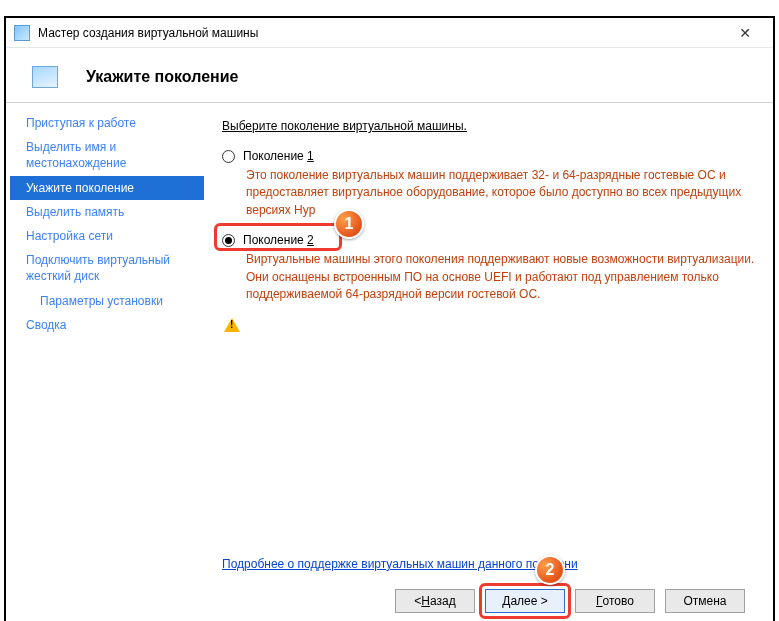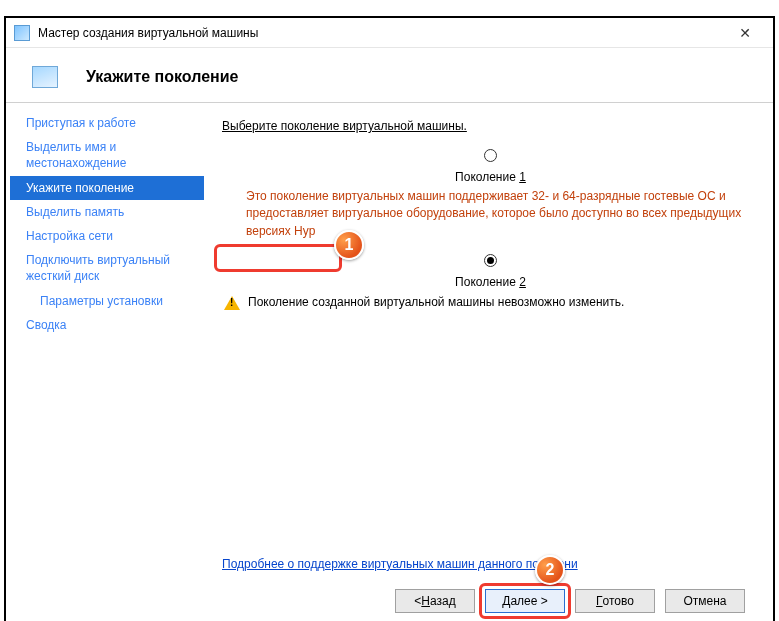--- a/index.html
+++ b/index.html
@@ -82,21 +82,20 @@
     display: flex;
     flex-direction: column;
   }
   .intro { margin: 6px 0 12px 0; text-decoration: underline; }
   .opt-row {
     display: flex;
     align-items: center;
     gap: 8px;
     margin: 4px 0 2px 0;
     position: relative;
-    flex-direction: column;
   }
   .radio {
     width: 13px; height: 13px; border: 1px solid #333; border-radius: 50%;
     display: inline-flex; align-items: center; justify-content: center;
     background: #fff;
   }
   .radio.checked::after {
     content: ""; width: 7px; height: 7px; background: #000; border-radius: 50%;
   }
   .opt-label { font-size: 12px; }
@@ -213,24 +212,24 @@
       <div class="rel">
         <div class="ring" style="left:-8px; top:-6px; width:128px; height:28px;"></div>
         <div class="opt-row">
           <span class="radio checked"></span>
           <span class="opt-label">
             <span>Поколение </span><span class="ul">2</span>
           </span>
         </div>
         <div class="badge" style="left:112px; top:-20px;">1</div>
       </div>
+      <div class="opt-desc">Виртуальные машины этого поколения поддерживают новые возможности виртуализации. Они оснащены встроенным ПО на основе UEFI и работают под управлением только поддерживаемой 64-разрядной версии гостевой ОС.</div>
 
       <div class="warn-row">
         <div class="warn-icon"></div>
-        <div>Поколение созданной виртуальной машины невозможно изменить.</div>
       </div>
 
       <div class="spacer"></div>
 
       <div class="more-link">Подробнее о поддержке виртуальных машин данного поколени</div>
 
       <div class="button-row rel">
         <div class="btn">
           <span>&lt; </span>
             <span class="ul">Н</span>

